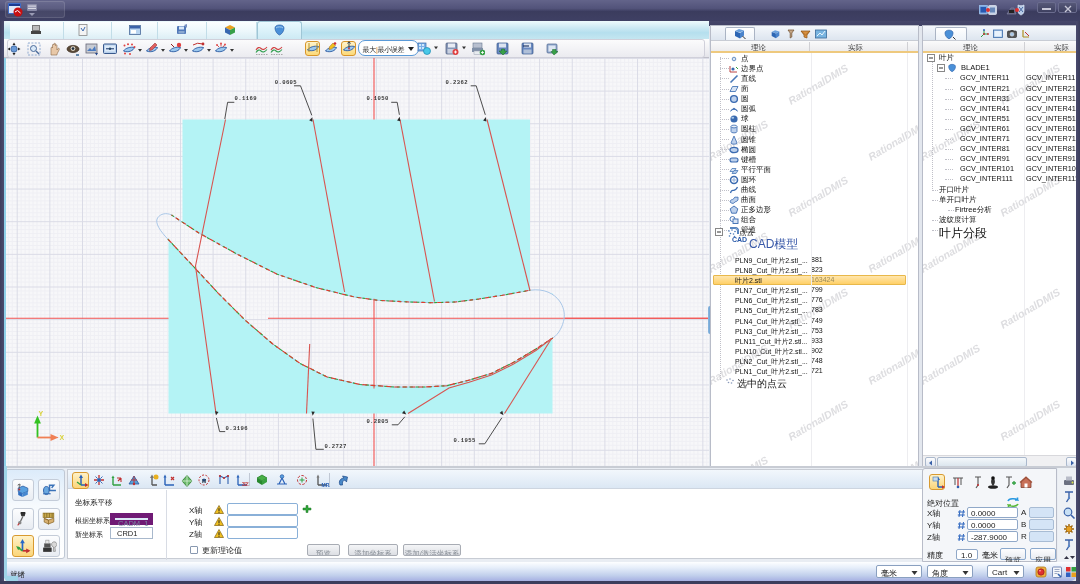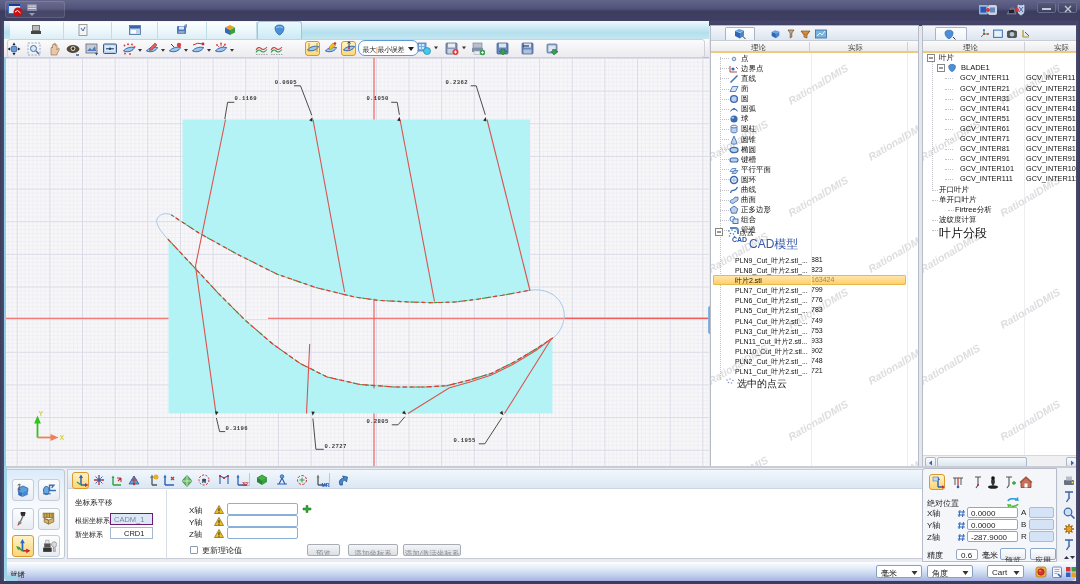--- a/index.html
+++ b/index.html
@@ -893,25 +893,25 @@
         </svg>
 <svg class="abs" style="left:268px;top:2.5px" width="15" height="15" viewBox="0 0 15 15">
           <path d="M4 12 c-2-4 1-7 4-7 l-1.5-2 5 1 -1 5 -1.5-2 c-2 0.5-3 2-2.5 5z" fill="#4888c8" stroke="#1a4888" stroke-width="0.7"></path>
         </svg>
 <div class="abs" style="left:181px;top:3px;width:1px;height:13px;background:#c0c8d4"></div>
 <div class="abs" style="left:261px;top:3px;width:1px;height:13px;background:#c0c8d4"></div>
 
  <span class="abs" style="left:7px;top:28px;font-size:7.5px;color:#222">坐标系平移</span>
  <span class="abs" style="left:7px;top:45.5px;font-size:7px;color:#222">根据坐标系</span>
  <span class="abs" style="left:7px;top:59.5px;font-size:7px;color:#222">新坐标系</span>
- <div class="abs" style="left:42px;top:43px;width:43px;height:12px;background:#dce8f6;border:1px solid #701a75">
+ <div class="abs" style="left:42px;top:43px;width:43px;height:12px;background:#dce8f6;border:5px solid #701a75">
           <span class="abs" style="left:3px;top:1px;font-size:7.5px;color:#7888a0">CADM_1</span>
         </div>
  <div class="abs" style="left:42px;top:57px;width:43px;height:12px;background:#fff;border:1px solid #a8b8cc">
-          <span class="abs" style="left:13px;top:1px;font-size:7.5px;color:#222">CRD1</span>
+          <span class="abs" style="left:6px;top:1px;font-size:7.5px;color:#222">CRD1</span>
         </div>
  <div class="abs" style="left:98px;top:20px;width:1px;height:70px;background:#d8dce4"></div>
  <span class="abs" style="left:121px;top:35px;font-size:8px;color:#222">X轴</span>
  <span class="abs" style="left:121px;top:47px;font-size:8px;color:#222">Y轴</span>
  <span class="abs" style="left:121px;top:59px;font-size:8px;color:#222">Z轴</span>
 <svg class="abs" style="left:146px;top:34.5px" width="10" height="9" viewBox="0 0 10 9">
           <path d="M5 0.5 L9.5 8.5 H0.5z" fill="#f0c020" stroke="#806010" stroke-width="0.7"></path>
           <path d="M5 3.2 v2.8" stroke="#222" stroke-width="1"></path>
           <circle cx="5" cy="7.2" r="0.6" fill="#222"></circle>
         </svg>
@@ -999,21 +999,21 @@
         <path d="M3 1 L2 8 M6.5 1 L5.5 8 M1 3 h7 M0.8 6 h7" stroke="#3068c0" stroke-width="1"></path>
       </svg>
 <div class="abs" style="left:44px;top:61.5px;width:51px;height:11px;background:#fff;border:1px solid #90a8c8;border-radius:2px">
         <span class="abs" style="left:3px;top:1px;font-size:8px;color:#222">-287.9000</span>
       </div>
 <span class="abs" style="left:98px;top:63px;font-size:8px;color:#222">R</span>
 <div class="abs" style="left:106px;top:61.5px;width:25px;height:11px;background:#d4e4f6;border:1px solid #a8bcd4;border-radius:2px"></div>
 
  <span class="abs" style="left:4px;top:81px;font-size:8px;color:#222">精度</span>
  <div class="abs" style="left:33px;top:79.5px;width:22px;height:11px;background:#fff;border:1px solid #90a8c8;border-radius:2px">
-        <span class="abs" style="left:4px;top:1px;font-size:8px;color:#222">0.6</span>
+        <span class="abs" style="left:4px;top:1px;font-size:8px;color:#222">1.0</span>
       </div>
  <span class="abs" style="left:59px;top:81px;font-size:8px;color:#222">毫米</span>
  <div class="abs" style="left:77px;top:79px;width:26px;height:12px;background:linear-gradient(#fdfdfe,#e8ecf2);border:1px solid #8aa8cc;border-radius:2px;text-align:center"><span style="font-size:8px;color:#333;line-height:12px">预览</span></div>
  <div class="abs" style="left:107px;top:79px;width:26px;height:12px;background:linear-gradient(#fdfdfe,#e8ecf2);border:1px solid #8aa8cc;border-radius:2px;text-align:center"><span style="font-size:8px;color:#333;line-height:12px">应用</span></div>
 </div>
 <div class="abs" style="left:1058px;top:468px;width:22px;height:94px;background:#eef1f5">
 <svg class="abs" style="left:4px;top:6px" width="14" height="14" viewBox="0 0 14 14">
         <rect x="2" y="6" width="10" height="5" rx="1" fill="#6a7080"></rect>
         <rect x="4" y="2.5" width="6" height="4" fill="#b8bcc8"></rect>
         <circle cx="10.5" cy="8.5" r="1" fill="#d8e048"></circle>

